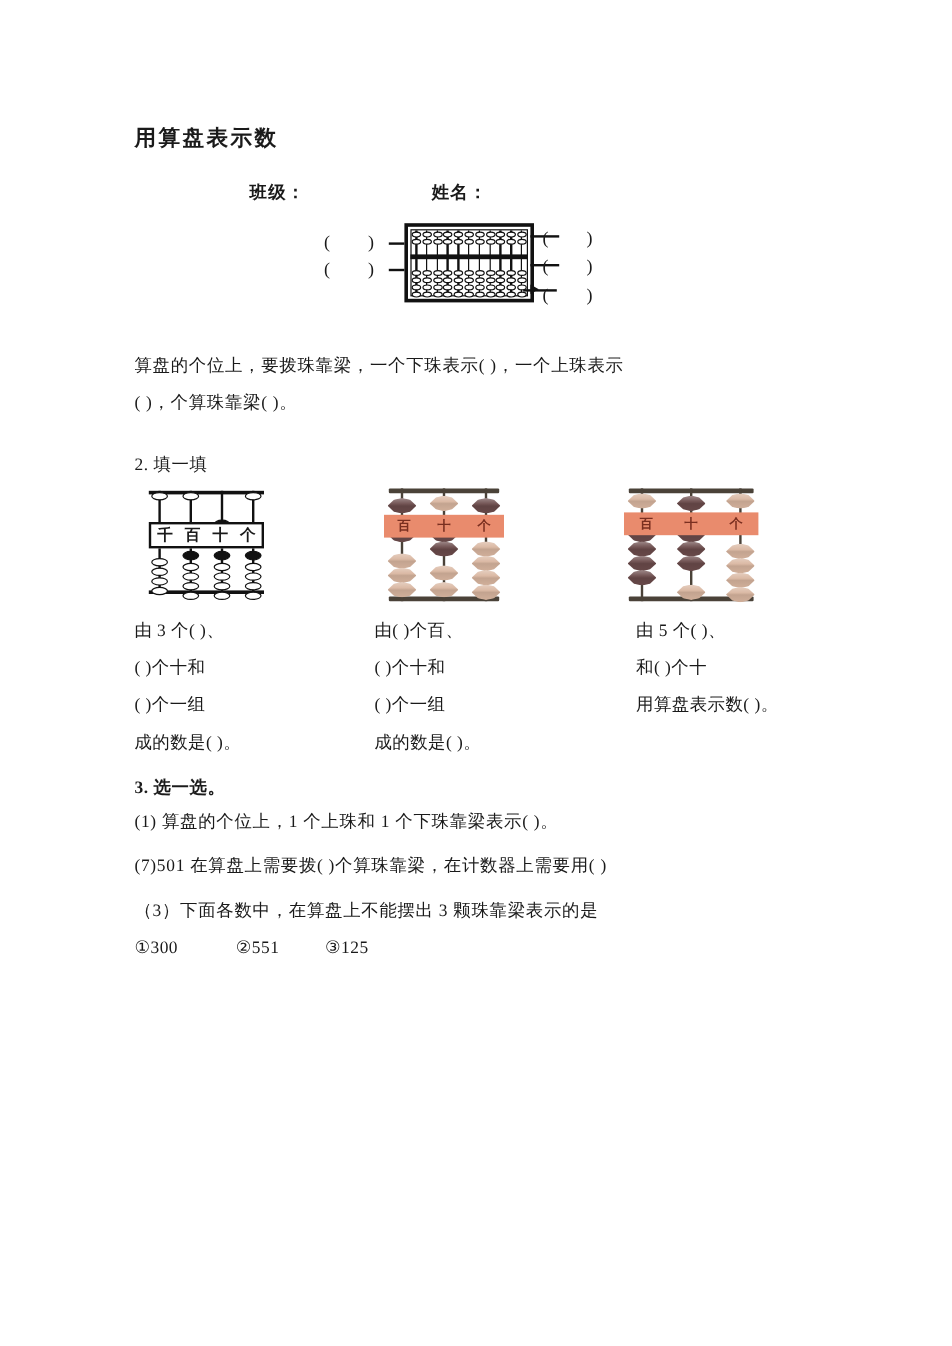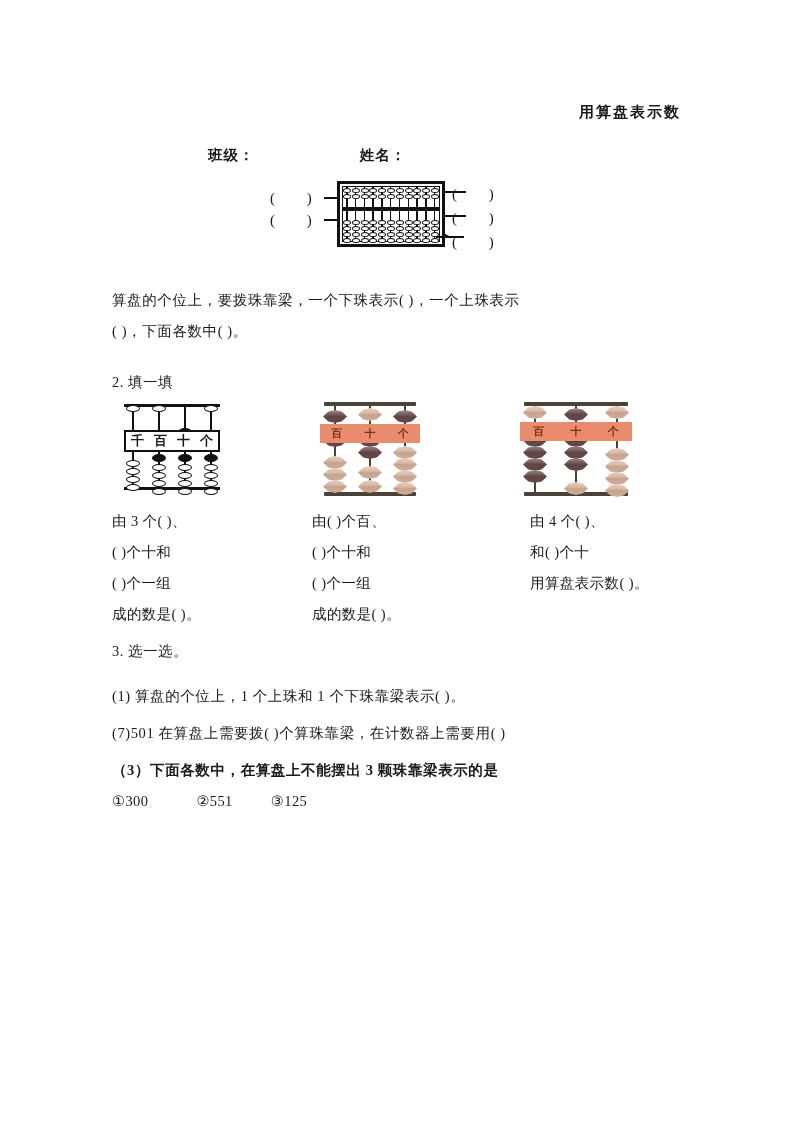--- a/index.html
+++ b/index.html
@@ -17,22 +17,22 @@
   }
   .page {
     position: relative;
     width: 793px;
     height: 1122px;
     box-sizing: border-box;
     padding: 0 112px;
   }
   
   .doc-title {
-    text-align: right;
-    font-size: 15px;
+    text-align: left;
+    font-size: 18px;
     letter-spacing: 2px;
     margin-top: 103px;
     font-weight: 600;
   }
   .name-row {
     margin-top: 24px;
     font-size: 14.5px;
     letter-spacing: 1px;
     padding-left: 96px;
     font-weight: 600;
@@ -419,21 +419,21 @@
 
     <div class="paren-col paren-right" style="top:7px; line-height:24px;">
       <div>(        )</div>
       <div>(        )</div>
       <div>(        )</div>
     </div>
   </div>
 
   <div class="spacer-18"></div>
   <div class="para">算盘的个位上，要拨珠靠梁，一个下珠表示(    )，一个上珠表示</div>
-  <div class="para">(    )，下面各数中(    )。</div>
+  <div class="para">(    )，个算珠靠梁(    )。</div>
 
   <div class="q-head">2. 填一填</div>
 
   <div class="fig-row">
 
     <div class="fig fig-a">
       <div class="ab2">
         <div class="topbar"></div>
         <div class="botbar"></div>
         <div class="rods">
@@ -556,34 +556,34 @@
       <div>(    )个一组</div>
       <div>成的数是(      )。</div>
     </div>
     <div class="col col-b">
       <div>由(    )个百、</div>
       <div>(     )个十和</div>
       <div>(     )个一组</div>
       <div>成的数是(      )。</div>
     </div>
     <div class="col col-c">
-      <div>由 4 个(    )、</div>
+      <div>由 5 个(    )、</div>
       <div>和(    )个十</div>
       <div>用算盘表示数(    )。</div>
     </div>
   </div>
   <div class="cols-spacer"></div>
 
-  <div class="q-head" style="margin-top:6px;">3. 选一选。</div>
-
-  <div class="para" style="margin-top:20px;">(1) 算盘的个位上，1 个上珠和 1 个下珠靠梁表示(    )。</div>
+  <div class="q-head" style="margin-top:6px;font-weight:bold;">3. 选一选。</div>
+
+  <div class="para" style="margin-top:4px;">(1) 算盘的个位上，1 个上珠和 1 个下珠靠梁表示(    )。</div>
 
   <div class="para" style="margin-top:6px;">(7)501  在算盘上需要拨(    )个算珠靠梁，在计数器上需要用(    )</div>
 
-  <div class="para" style="margin-top:6px;font-weight:bold;">（3）下面各数中，在算盘上不能摆出 3 颗珠靠梁表示的是</div>
+  <div class="para" style="margin-top:6px;">（3）下面各数中，在算盘上不能摆出 3 颗珠靠梁表示的是</div>
   <div class="inline-opts-row">
     <span class="o">①300</span>
     <span class="o-gap1" style="width:40px"></span>
     <span class="o">②551</span>
     <span class="o-gap1" style="width:30px"></span>
     <span class="o">③125</span>
   </div>
 
 
 </div>

